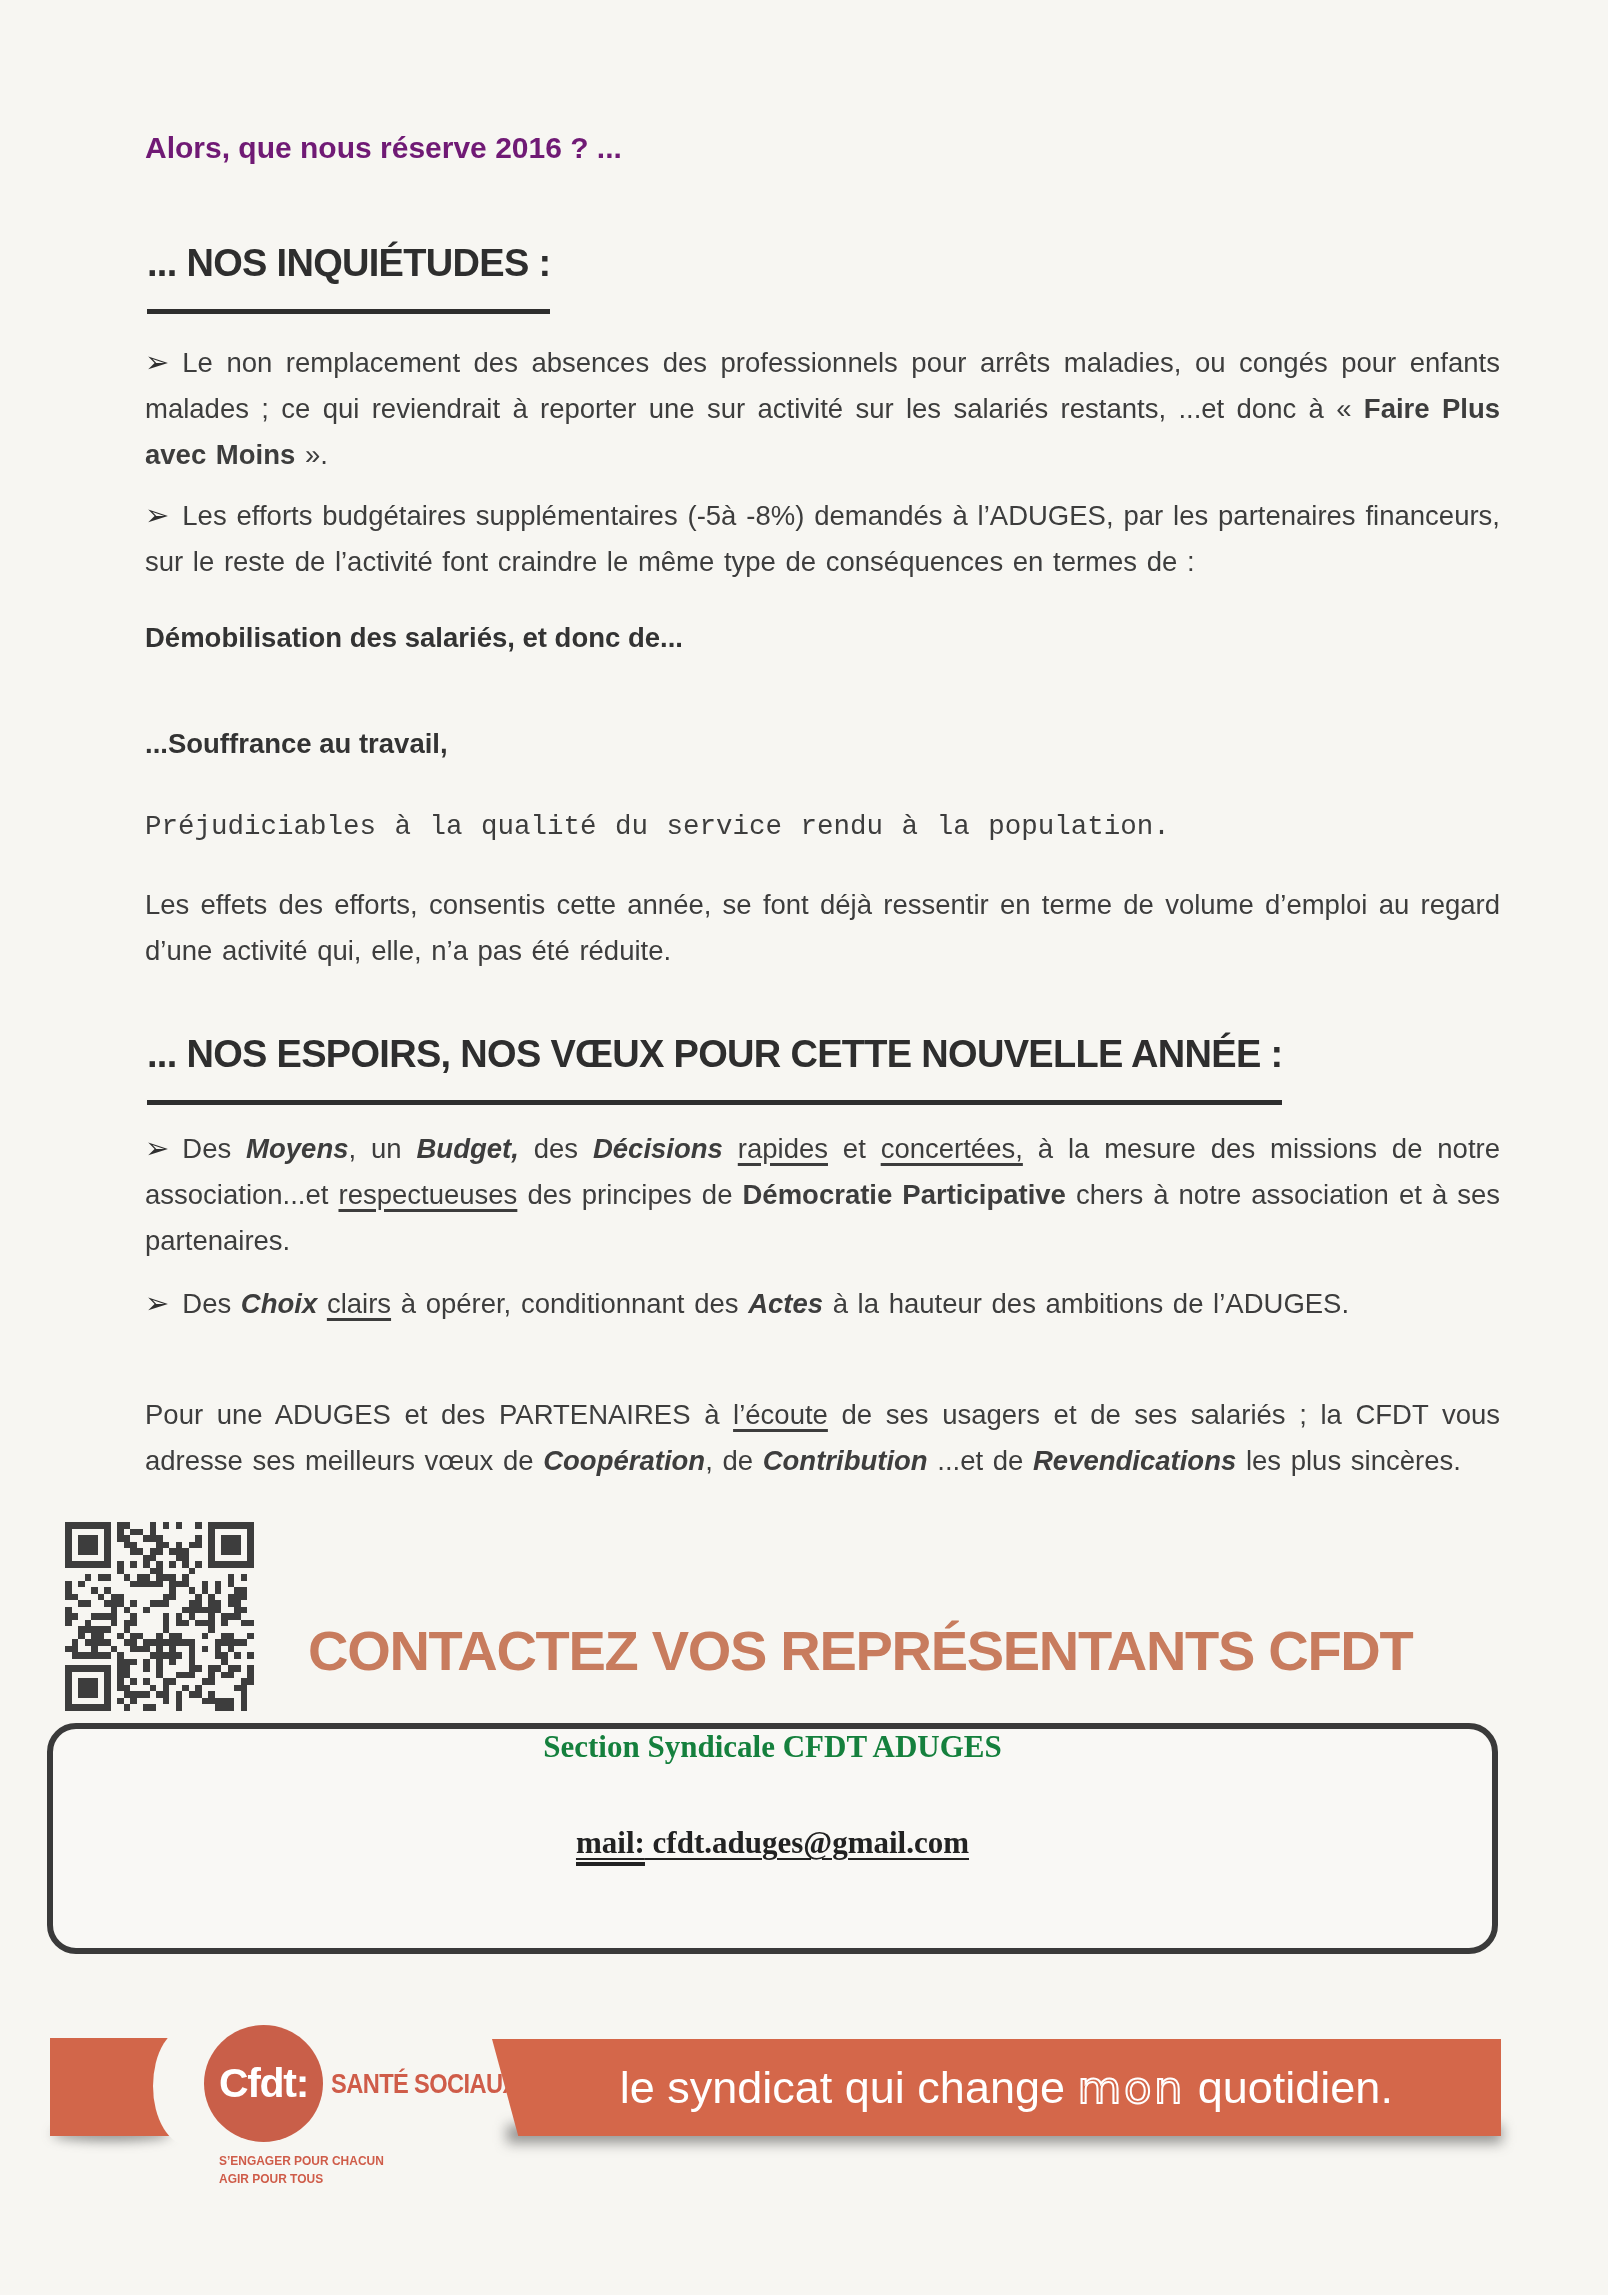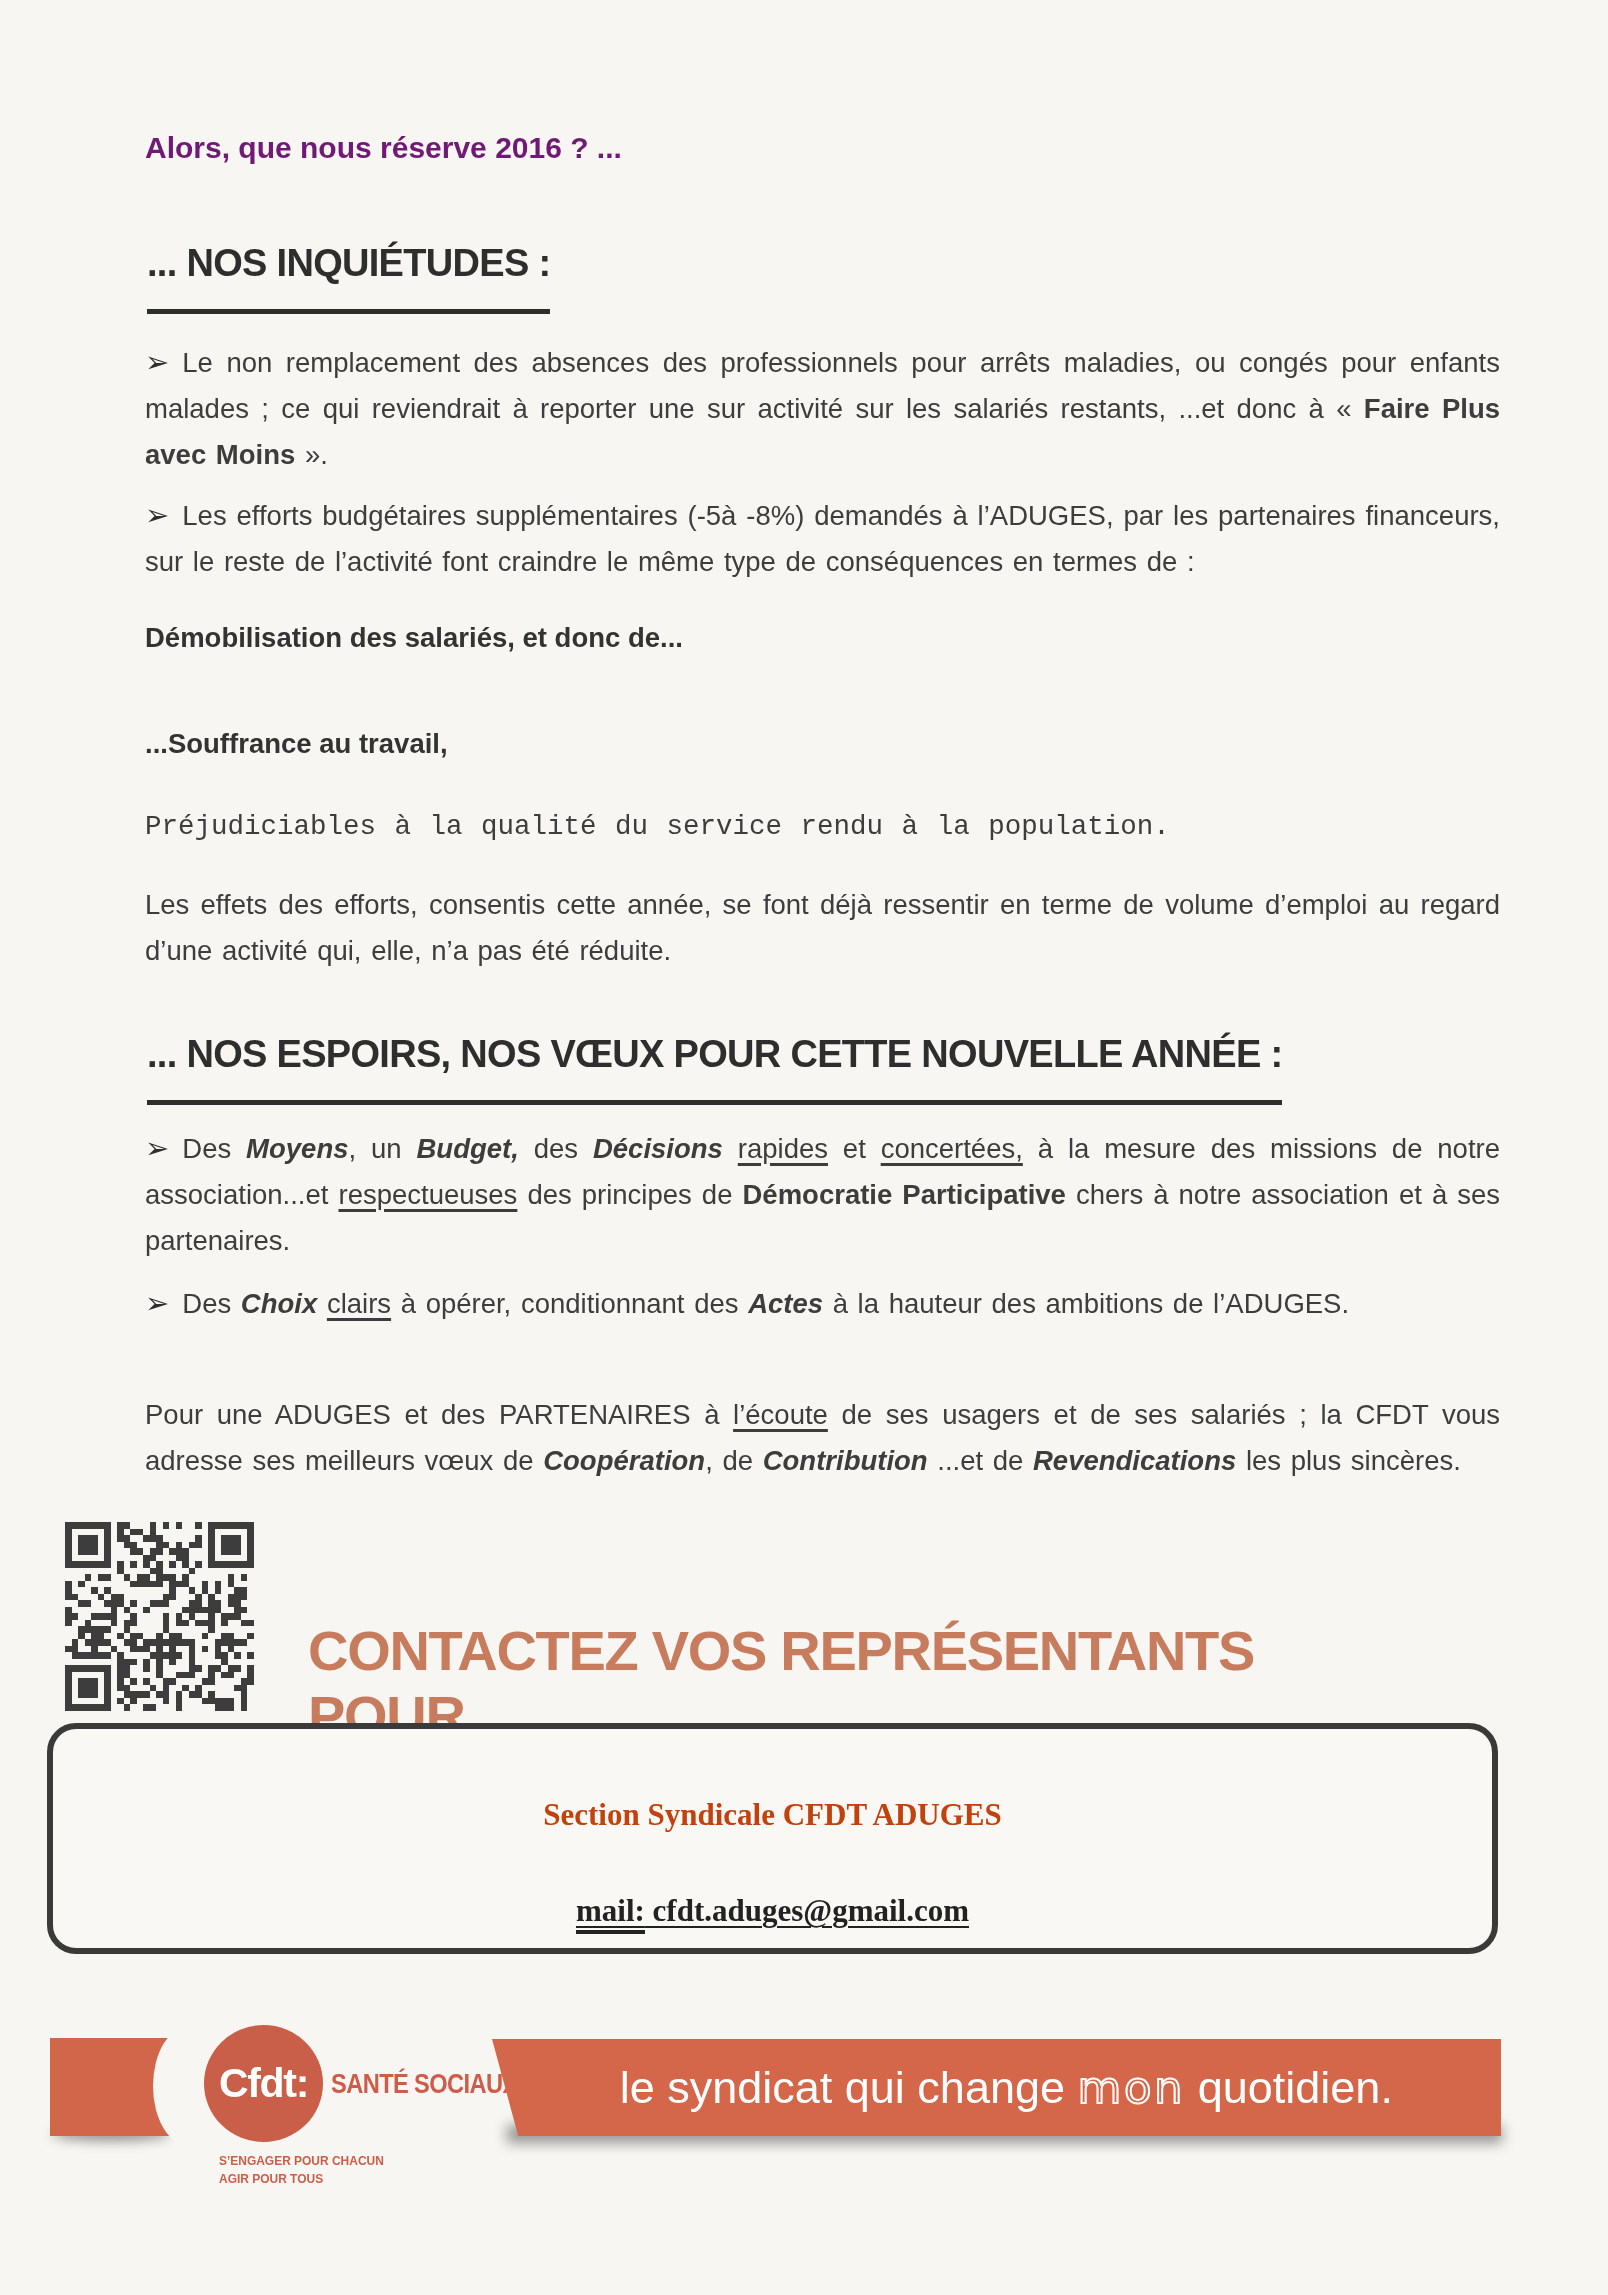--- a/index.html
+++ b/index.html
@@ -34,22 +34,21 @@
   .contact-heading{
     left:308px;top:1618px;width:1113px;
     font-size:56px;font-weight:700;letter-spacing:-1.3px;
   }
   .contact-box{
     left:47px;top:1723px;width:1439px;height:219px;
     border:6.5px solid #3a3a3a;border-radius:29px;background:#f9f8f5;
     text-align:center;
   }
   .box-line1{
-    margin-top:68px;
-    font-family:"Liberation Serif",serif;font-weight:700;font-size:31px;color:#c2410c;text-align:center;
+    font-family:"Liberation Serif",serif;font-weight:700;font-size:31px;color:#15803d;text-align:center;
   }
   .box-line2{
     margin-top:60px;
     font-family:"Liberation Serif",serif;font-weight:700;font-size:31px;color:#222;
     text-decoration:underline;text-decoration-thickness:2px;text-underline-offset:5.2px;
   }
   .mail-label{border-bottom:4.6px solid #222;padding-bottom:2px;}
   
   .logo-block{
     left:50px;top:2038px;width:120px;height:98px;background:#d2664a;
@@ -525,21 +524,21 @@
       <rect x="9" y="28" width="1" height="1"></rect>
       <rect x="12" y="28" width="1" height="1"></rect>
       <rect x="13" y="28" width="1" height="1"></rect>
       <rect x="17" y="28" width="1" height="1"></rect>
       <rect x="23" y="28" width="1" height="1"></rect>
       <rect x="24" y="28" width="1" height="1"></rect>
       <rect x="25" y="28" width="1" height="1"></rect>
       <rect x="27" y="28" width="1" height="1"></rect>
     </svg></div>
 
-<div class="abs contact-heading" style="color: rgb(200, 124, 94);">CONTACTEZ VOS REPRÉSENTANTS POUR</div>
+<div class="abs contact-heading" style="color: rgb(200, 124, 94);">CONTACTEZ VOS REPRÉSENTANTS CFDT</div>
 
 <div class="abs contact-box">
   <div class="box-line1">Section Syndicale CFDT ADUGES</div>
   <div class="box-line2">
     <span class="mail-label">mail:</span><span> cfdt.aduges@gmail.com</span>
   </div>
 </div>
 
 <div class="abs logo-block-shadow"></div>
 <div class="abs logo-block"></div>

